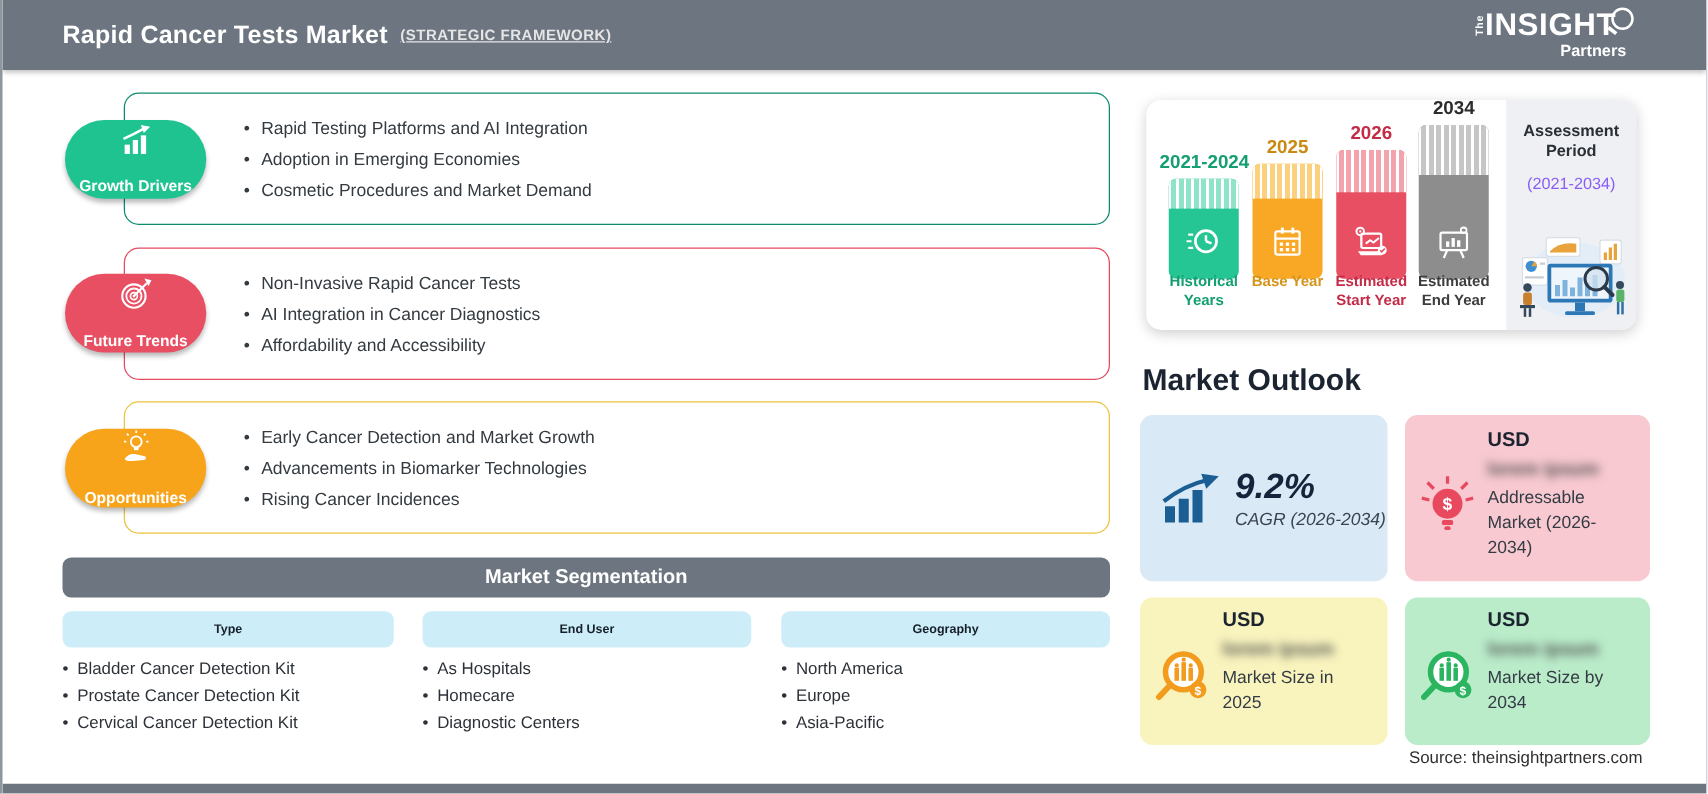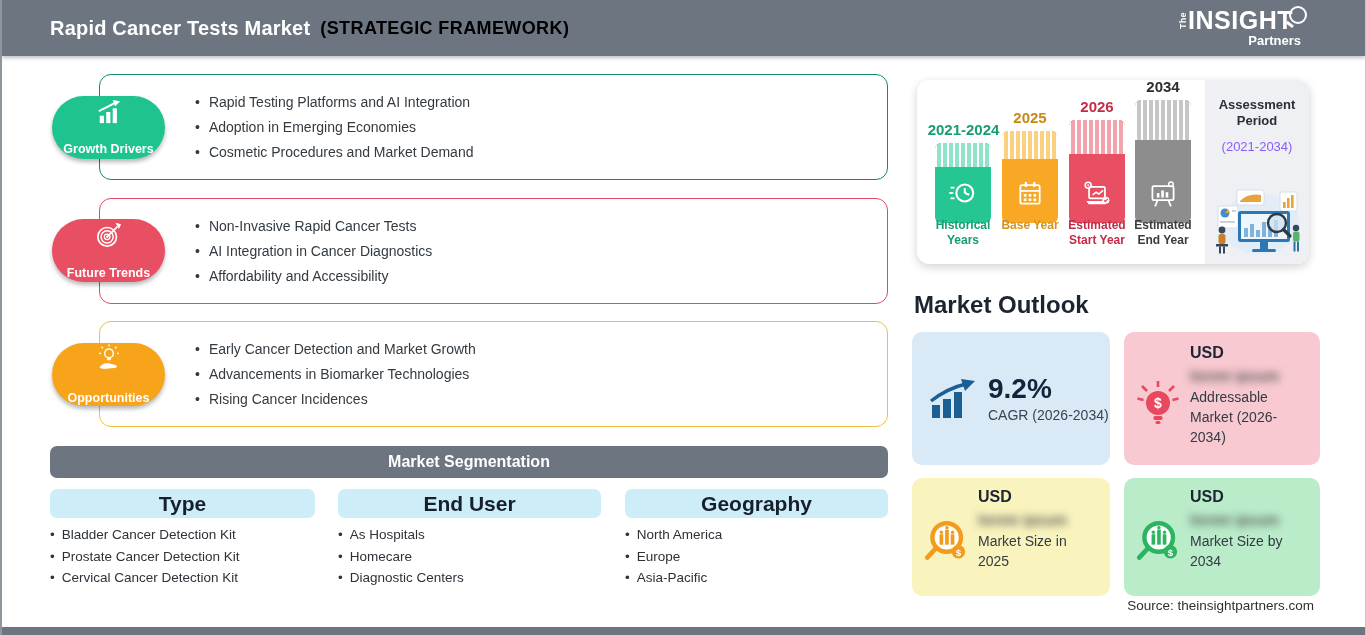--- a/index.html
+++ b/index.html
@@ -4,21 +4,21 @@
 <style>
   html,body{margin:0;padding:0;background:#fff;}
   body{font-family:"Liberation Sans",sans-serif;-webkit-font-smoothing:antialiased;}
   .canvas{position:relative;width:1366px;height:635px;background:#fff;overflow:hidden;
     border-left:2px solid #8f969c;border-right:1px solid #c3c7cb;box-sizing:border-box;}
 
   
   .header{position:absolute;left:0;top:0;width:100%;height:56px;background:#6d7680;
     box-shadow:0 2px 4px rgba(0,0,0,.25);display:flex;align-items:center;}
   .hdr-title{color:#fff;font-size:20px;font-weight:700;margin-left:48px;letter-spacing:.2px;}
-  .hdr-sub{color:#000000;font-size:18px;font-weight:600;margin-left:10px;letter-spacing:.4px;}
+  .hdr-sub{color:#e5e5e5;font-size:12px;font-weight:600;margin-left:10px;letter-spacing:.4px;text-decoration:underline;}
   .logo{position:absolute;right:58px;top:8px;color:#fff;line-height:1;}
   .logo-row{display:flex;align-items:flex-start;}
   .logo-the{writing-mode:vertical-rl;transform:rotate(180deg);font-size:8.5px;font-weight:700;
     letter-spacing:.5px;margin-top:4px;margin-right:1px;}
   .logo-name{font-size:25px;font-weight:700;letter-spacing:.5px;}
   .logo-lens{position:relative;width:14px;height:14px;border:2.5px solid #fff;border-radius:50%;
     margin-left:-4px;margin-top:-2px;}
   .logo-lens::after{content:"";position:absolute;left:-5px;bottom:-3px;width:8px;height:2.5px;
     background:#fff;transform:rotate(38deg);}
   .logo-partners{font-size:13px;font-weight:700;text-align:right;margin-top:1px;margin-right:6px;}
@@ -39,21 +39,21 @@
   .badge .blabel{color:#fff;font-size:12.5px;font-weight:700;}
   .badge.growth{top:96px;background:#1fc390;}
   .badge.trends{top:219px;background:#e84f63;}
   .badge.opps{top:343px;background:#f7a41b;}
 
   
   .seg-bar{position:absolute;left:48px;top:446px;width:838px;height:32px;background:#6d7680;
     border-radius:7px;display:flex;align-items:center;justify-content:center;
     color:#fff;font-size:16px;font-weight:700;}
   .seg-col-head{position:absolute;top:489px;height:29px;background:#cdeef9;border-radius:7px;
-    display:flex;align-items:center;justify-content:center;font-size:21px;font-weight:700;color:#17202a;}
+    display:flex;align-items:center;justify-content:center;font-size:10px;font-weight:700;color:#17202a;}
   .seg-col-head.c0{left:48px;width:265px;}
   .seg-col-head.c1{left:336px;width:263px;}
   .seg-col-head.c2{left:623px;width:263px;}
   .seg-list{position:absolute;top:524px;list-style:none;margin:0;padding:0;}
   .seg-list.c0{left:48px;}
   .seg-list.c1{left:336px;}
   .seg-list.c2{left:623px;}
   .seg-list li{font-size:13.5px;color:#2d3238;padding:3.2px 0;}
   .seg-list li::before{content:"•";margin-right:7px;color:#2d3238;}
 
@@ -85,21 +85,21 @@
   .assess{position:absolute;left:288px;top:0;width:104px;height:184px;background:#eef0f3;
     border-radius:0 12px 12px 0;text-align:center;box-sizing:border-box;padding-top:17px;}
   .assess .a1{font-size:13px;font-weight:700;color:#2a2f36;line-height:1.25;}
   .assess .a2{font-size:13px;font-weight:400;color:#8b5cf6;margin-top:9px;}
   .assess svg{position:absolute;left:5px;bottom:8px;}
 
   
   .mo-title{position:absolute;left:912px;top:291px;font-size:24px;font-weight:700;color:#1b2430;}
   .mcard{position:absolute;border-radius:10px;box-sizing:border-box;}
   .mcard.k0{left:910px;top:332px;width:198px;height:133px;background:#d9e9f6;
-    display:flex;align-items:center;padding-left:16px;}
+    display:flex;align-items:center;padding-left:16px;font-style:italic;}
   .mcard.k1{left:1122px;top:332px;width:196px;height:133px;background:#f8c9d0;}
   .mcard.k2{left:910px;top:478px;width:198px;height:118px;background:#f9f4be;}
   .mcard.k3{left:1122px;top:478px;width:196px;height:118px;background:#baecca;}
   .mc-value{font-size:28px;font-weight:700;color:#15233b;line-height:1.05;}
   .mc-cap{font-size:14px;color:#3a4450;margin-top:3px;}
   .mc-text{position:absolute;left:66px;top:12px;width:118px;}
   .mc-usd{font-size:16px;font-weight:700;color:#1c2430;}
   .blurred{filter:blur(4px);font-weight:700;color:#4e4e4e;font-size:15px;margin:5px 0 4px;white-space:nowrap;}
   .mc-desc{font-size:14px;color:#333b44;line-height:1.42;}
   .mc-icon-abs{position:absolute;left:10px;top:48px;}

